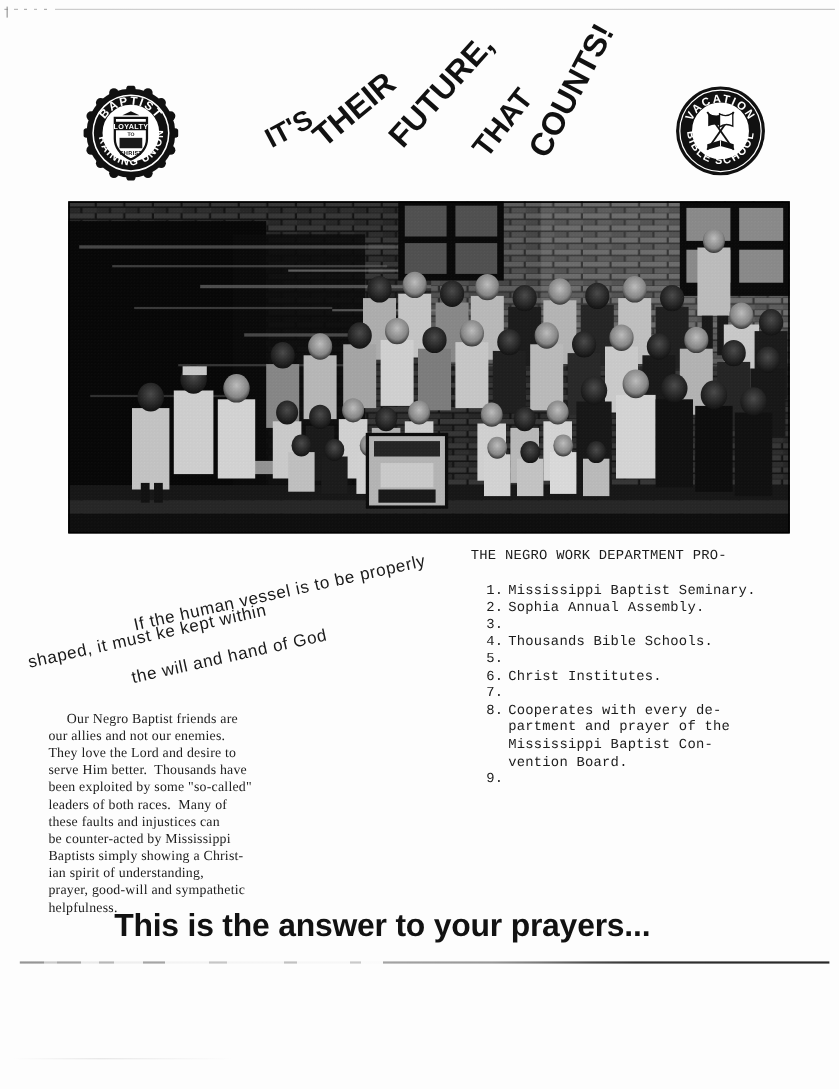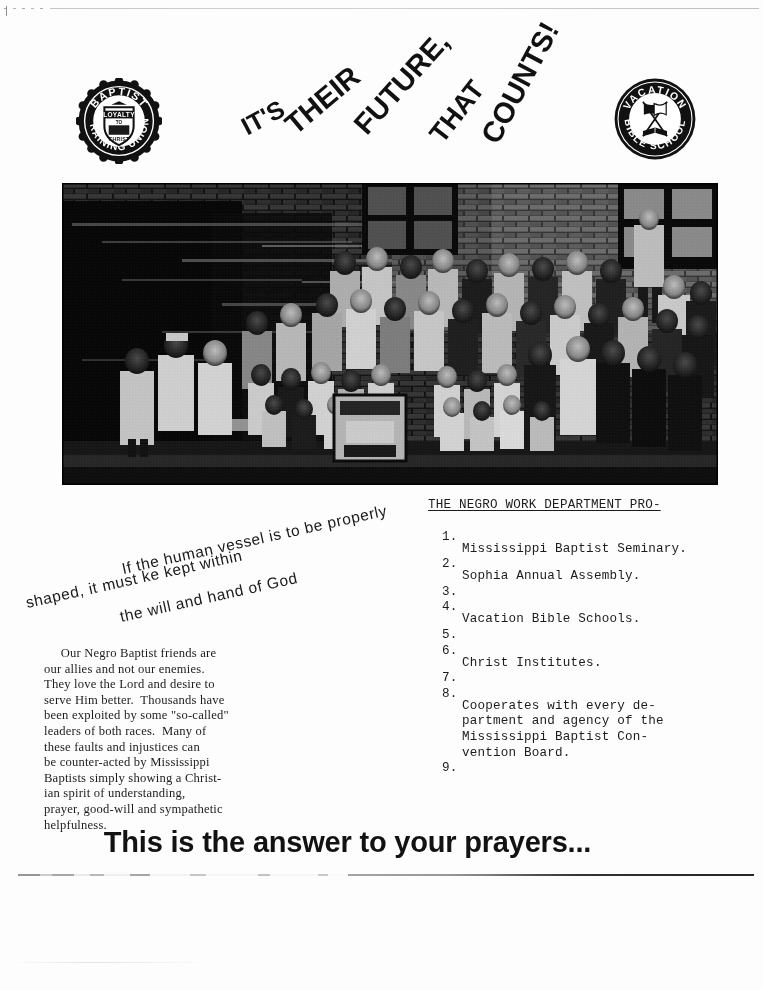--- a/index.html
+++ b/index.html
@@ -135,21 +135,20 @@
   }
 
   #promo {
     position: absolute;
     left: 428px; top: 498px;
     width: 320px;
   }
   #promo-heading { }
   #promo-heading .hl {
     display: block;
-    text-decoration: underline;
     text-decoration-thickness: 1px;
     text-underline-offset: 2px;
   }
   #promo-list {
     margin: 0;
     padding: 0;
     list-style: none;
     margin-top: 16px;
   }
   #promo-list li {
@@ -159,21 +158,20 @@
   #promo-list .num {
     width: 34px;
     flex: 0 0 34px;
     text-align: left;
     padding-left: 14px;
     box-sizing: border-box;
   }
   #promo-list .txt {
     flex: 1 1 auto;
     white-space: pre-line;
-    margin-top: 12px;
   }
 
   
   #tagline {
     position: absolute;
     left: 0; top: 826px;
     width: 695px;
     text-align: center;
     font-family: "Liberation Sans", sans-serif;
     font-weight: bold;
@@ -614,36 +612,36 @@
       </li>
       <li>
         <span class="num">2.</span>
         <span class="txt">Sophia Annual Assembly.</span>
       </li>
       <li>
         <span class="num">3.</span>
       </li>
       <li>
         <span class="num">4.</span>
-        <span class="txt">Vacation Bible Schools.</span>
+        <span class="txt">Thousands Bible Schools.</span>
       </li>
       <li>
         <span class="num">5.</span>
       </li>
       <li>
         <span class="num">6.</span>
         <span class="txt">Christ Institutes.</span>
       </li>
       <li>
         <span class="num">7.</span>
       </li>
       <li>
         <span class="num">8.</span>
         <span class="txt">Cooperates with every de-
-partment and agency of the
+partment and prayer of the
 Mississippi Baptist Con-
 vention Board.</span>
       </li>
       <li>
         <span class="num">9.</span>
       </li>
     </ul>
   </div>
 
   <div id="tagline">This is the answer to your prayers...</div>

